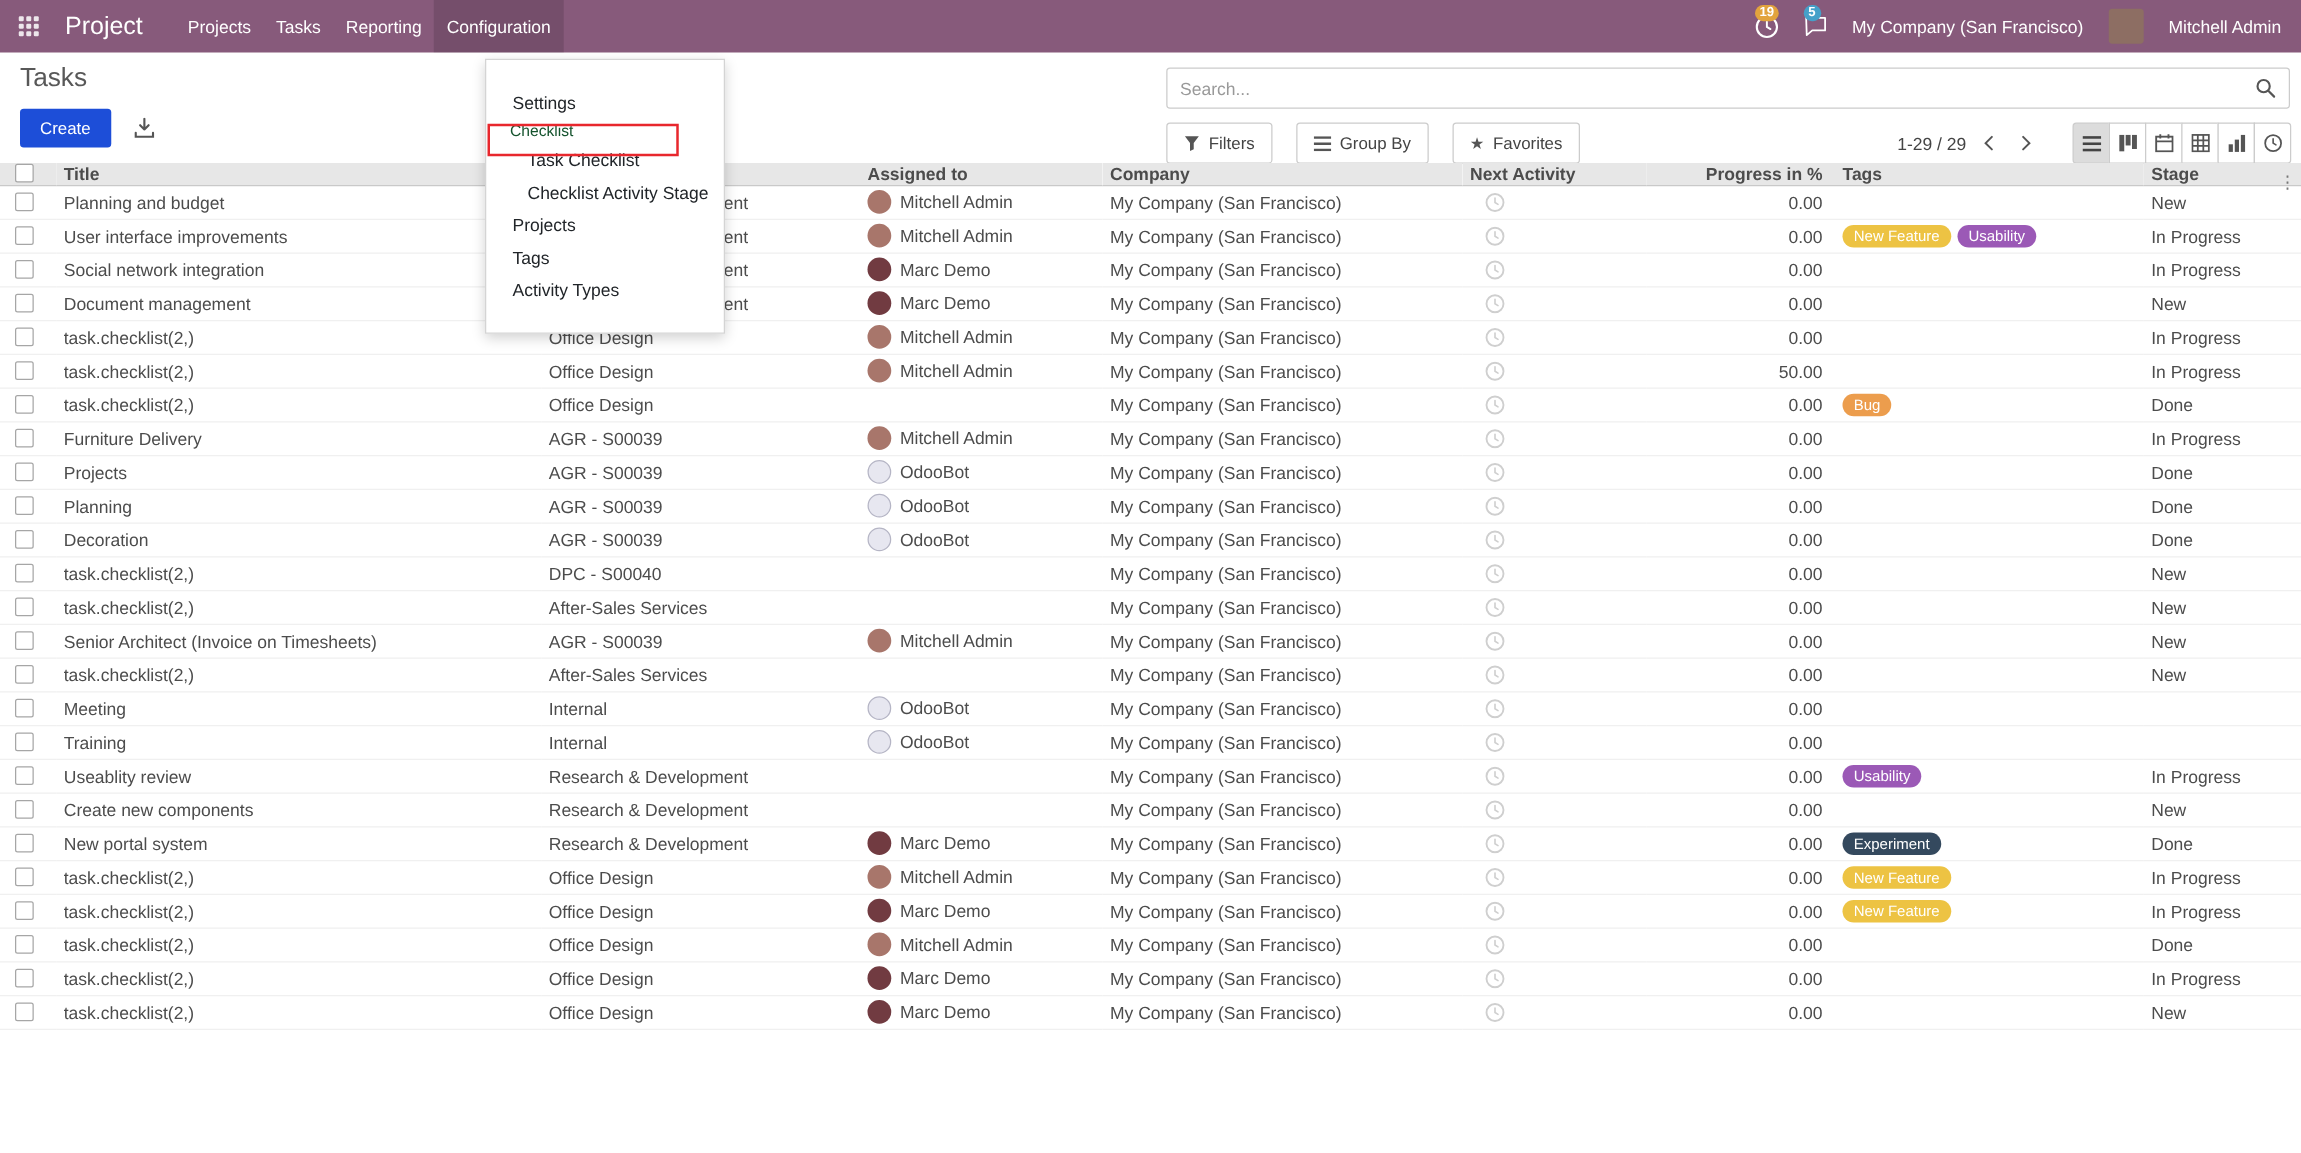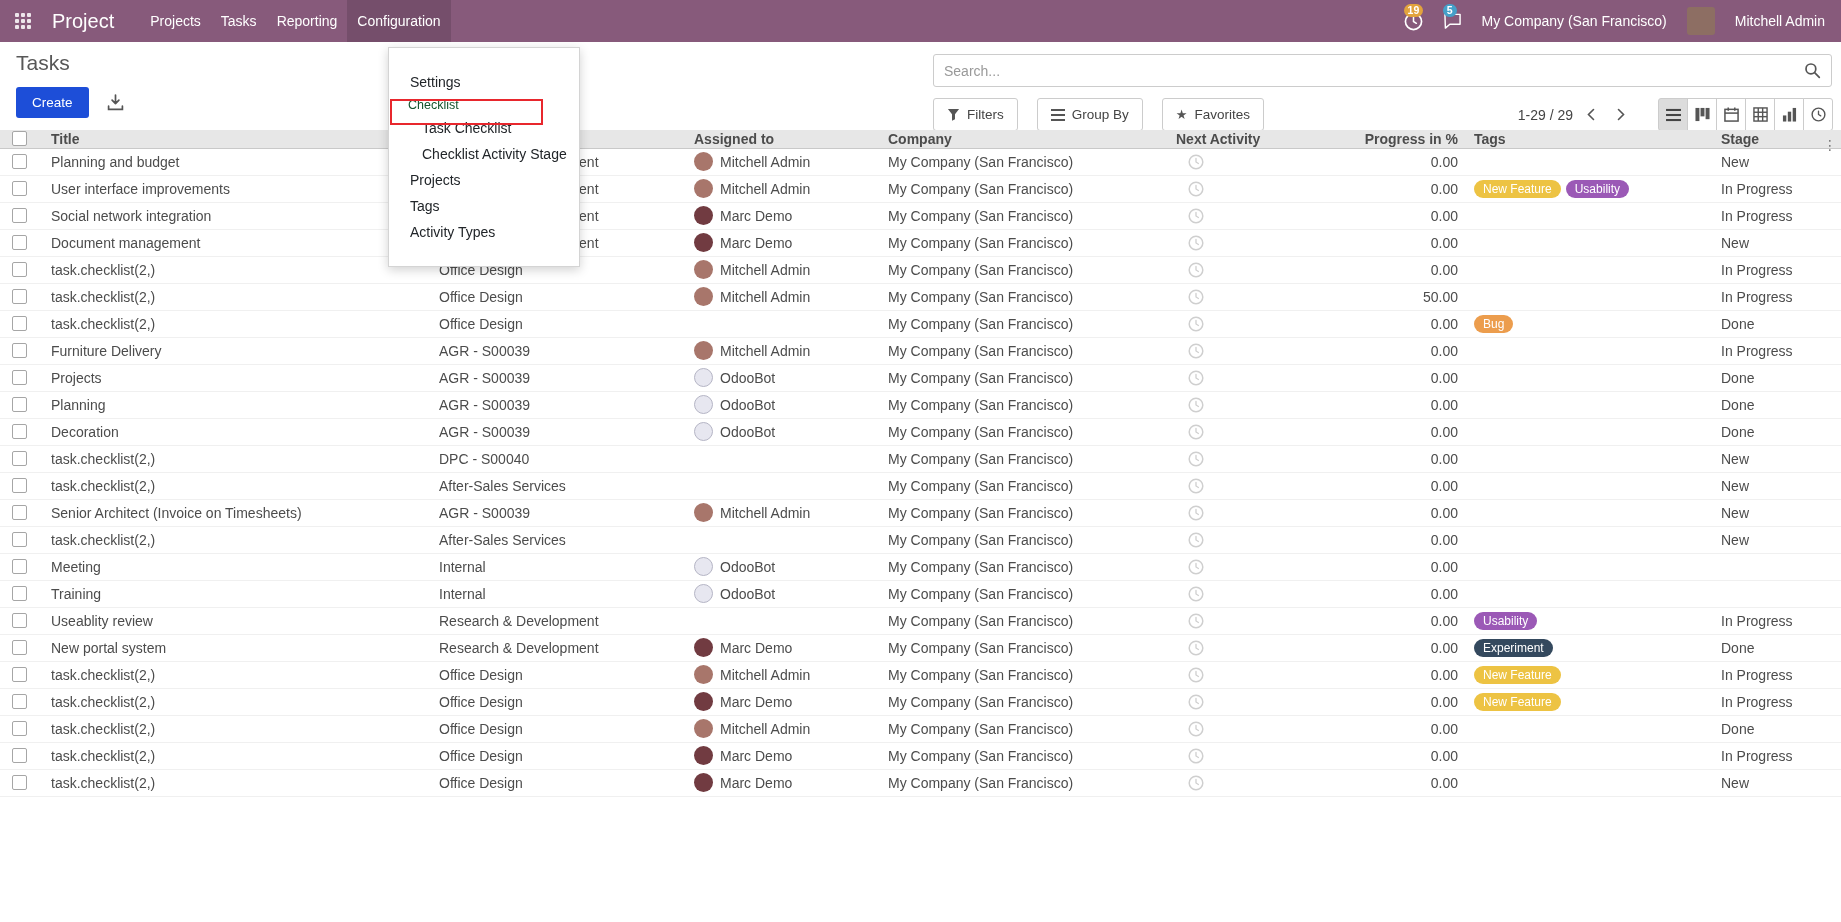--- a/index.html
+++ b/index.html
@@ -523,20 +523,36 @@
               <path d="M8 4.4V8l2.4 1.5" fill="none" stroke="#cfcfcf" stroke-width="1.3" stroke-linecap="round"></path>
             </svg></td>
           <td class="num">0.00</td>
           <td><span class="pill" style="background: rgb(155, 89, 182);">Usability</span></td>
           <td>In Progress</td>
         </tr>
         <tr>
           <td class="cb-col">
             <div class="cb"></div>
           </td>
+          <td>Create new components</td>
+          <td>Research &amp; Development</td>
+          <td></td>
+          <td>My Company (San Francisco)</td>
+          <td class="activity-cell"><svg width="16" height="16" viewBox="0 0 16 16">
+              <circle cx="8" cy="8" r="6.8" fill="none" stroke="#cfcfcf" stroke-width="1.5"></circle>
+              <path d="M8 4.4V8l2.4 1.5" fill="none" stroke="#cfcfcf" stroke-width="1.3" stroke-linecap="round"></path>
+            </svg></td>
+          <td class="num">0.00</td>
+          <td></td>
+          <td>New</td>
+        </tr>
+        <tr>
+          <td class="cb-col">
+            <div class="cb"></div>
+          </td>
           <td>New portal system</td>
           <td>Research &amp; Development</td>
           <td><span class="avatar" style="background: rgb(113, 59, 65);"></span><span class="aname">Marc Demo</span></td>
           <td>My Company (San Francisco)</td>
           <td class="activity-cell"><svg width="16" height="16" viewBox="0 0 16 16">
               <circle cx="8" cy="8" r="6.8" fill="none" stroke="#cfcfcf" stroke-width="1.5"></circle>
               <path d="M8 4.4V8l2.4 1.5" fill="none" stroke="#cfcfcf" stroke-width="1.3" stroke-linecap="round"></path>
             </svg></td>
           <td class="num">0.00</td>
           <td><span class="pill" style="background: rgb(52, 73, 94);">Experiment</span></td>

